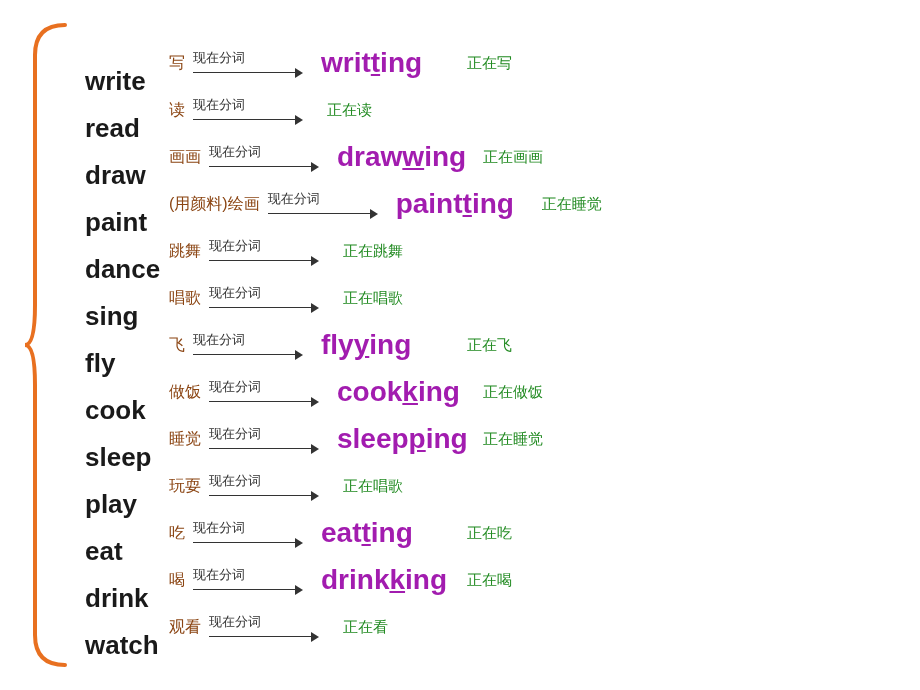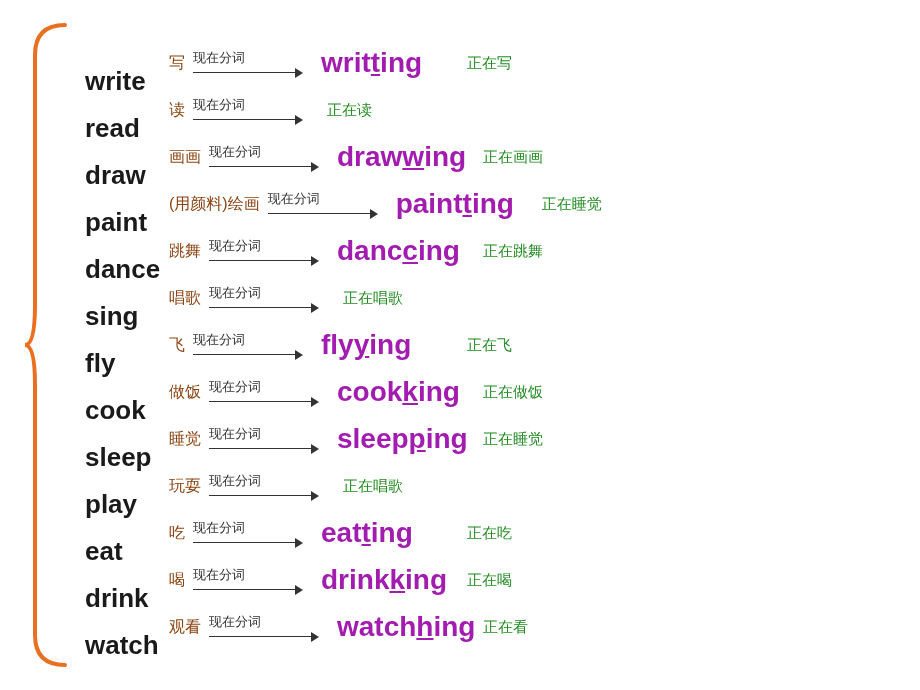--- a/index.html
+++ b/index.html
@@ -154,21 +154,20 @@
       <div class="word-row">
     <span class="base-word">dance</span>
     <span class="chinese-base">跳舞</span>
     <div class="arrow-section">
       <span class="arrow-label">现在分词</span>
       <div class="arrow-line">
         <div class="line"></div>
         <div class="arrowhead"></div>
       </div>
     </div>
-    <span class="result-word">danc<span style="text-decoration:underline">c</span>ing</span>
     <span class="chinese-result">正在跳舞</span>
   </div>
       <div class="word-row">
     <span class="base-word">sing</span>
     <span class="chinese-base">唱歌</span>
     <div class="arrow-section">
       <span class="arrow-label">现在分词</span>
       <div class="arrow-line">
         <div class="line"></div>
         <div class="arrowhead"></div>
@@ -256,17 +255,16 @@
       <div class="word-row">
     <span class="base-word">watch</span>
     <span class="chinese-base">观看</span>
     <div class="arrow-section">
       <span class="arrow-label">现在分词</span>
       <div class="arrow-line">
         <div class="line"></div>
         <div class="arrowhead"></div>
       </div>
     </div>
-    <span class="result-word">watch<span style="text-decoration:underline">h</span>ing</span>
     <span class="chinese-result">正在看</span>
   </div>
     </div>
 </div>
 
 </body></html>

